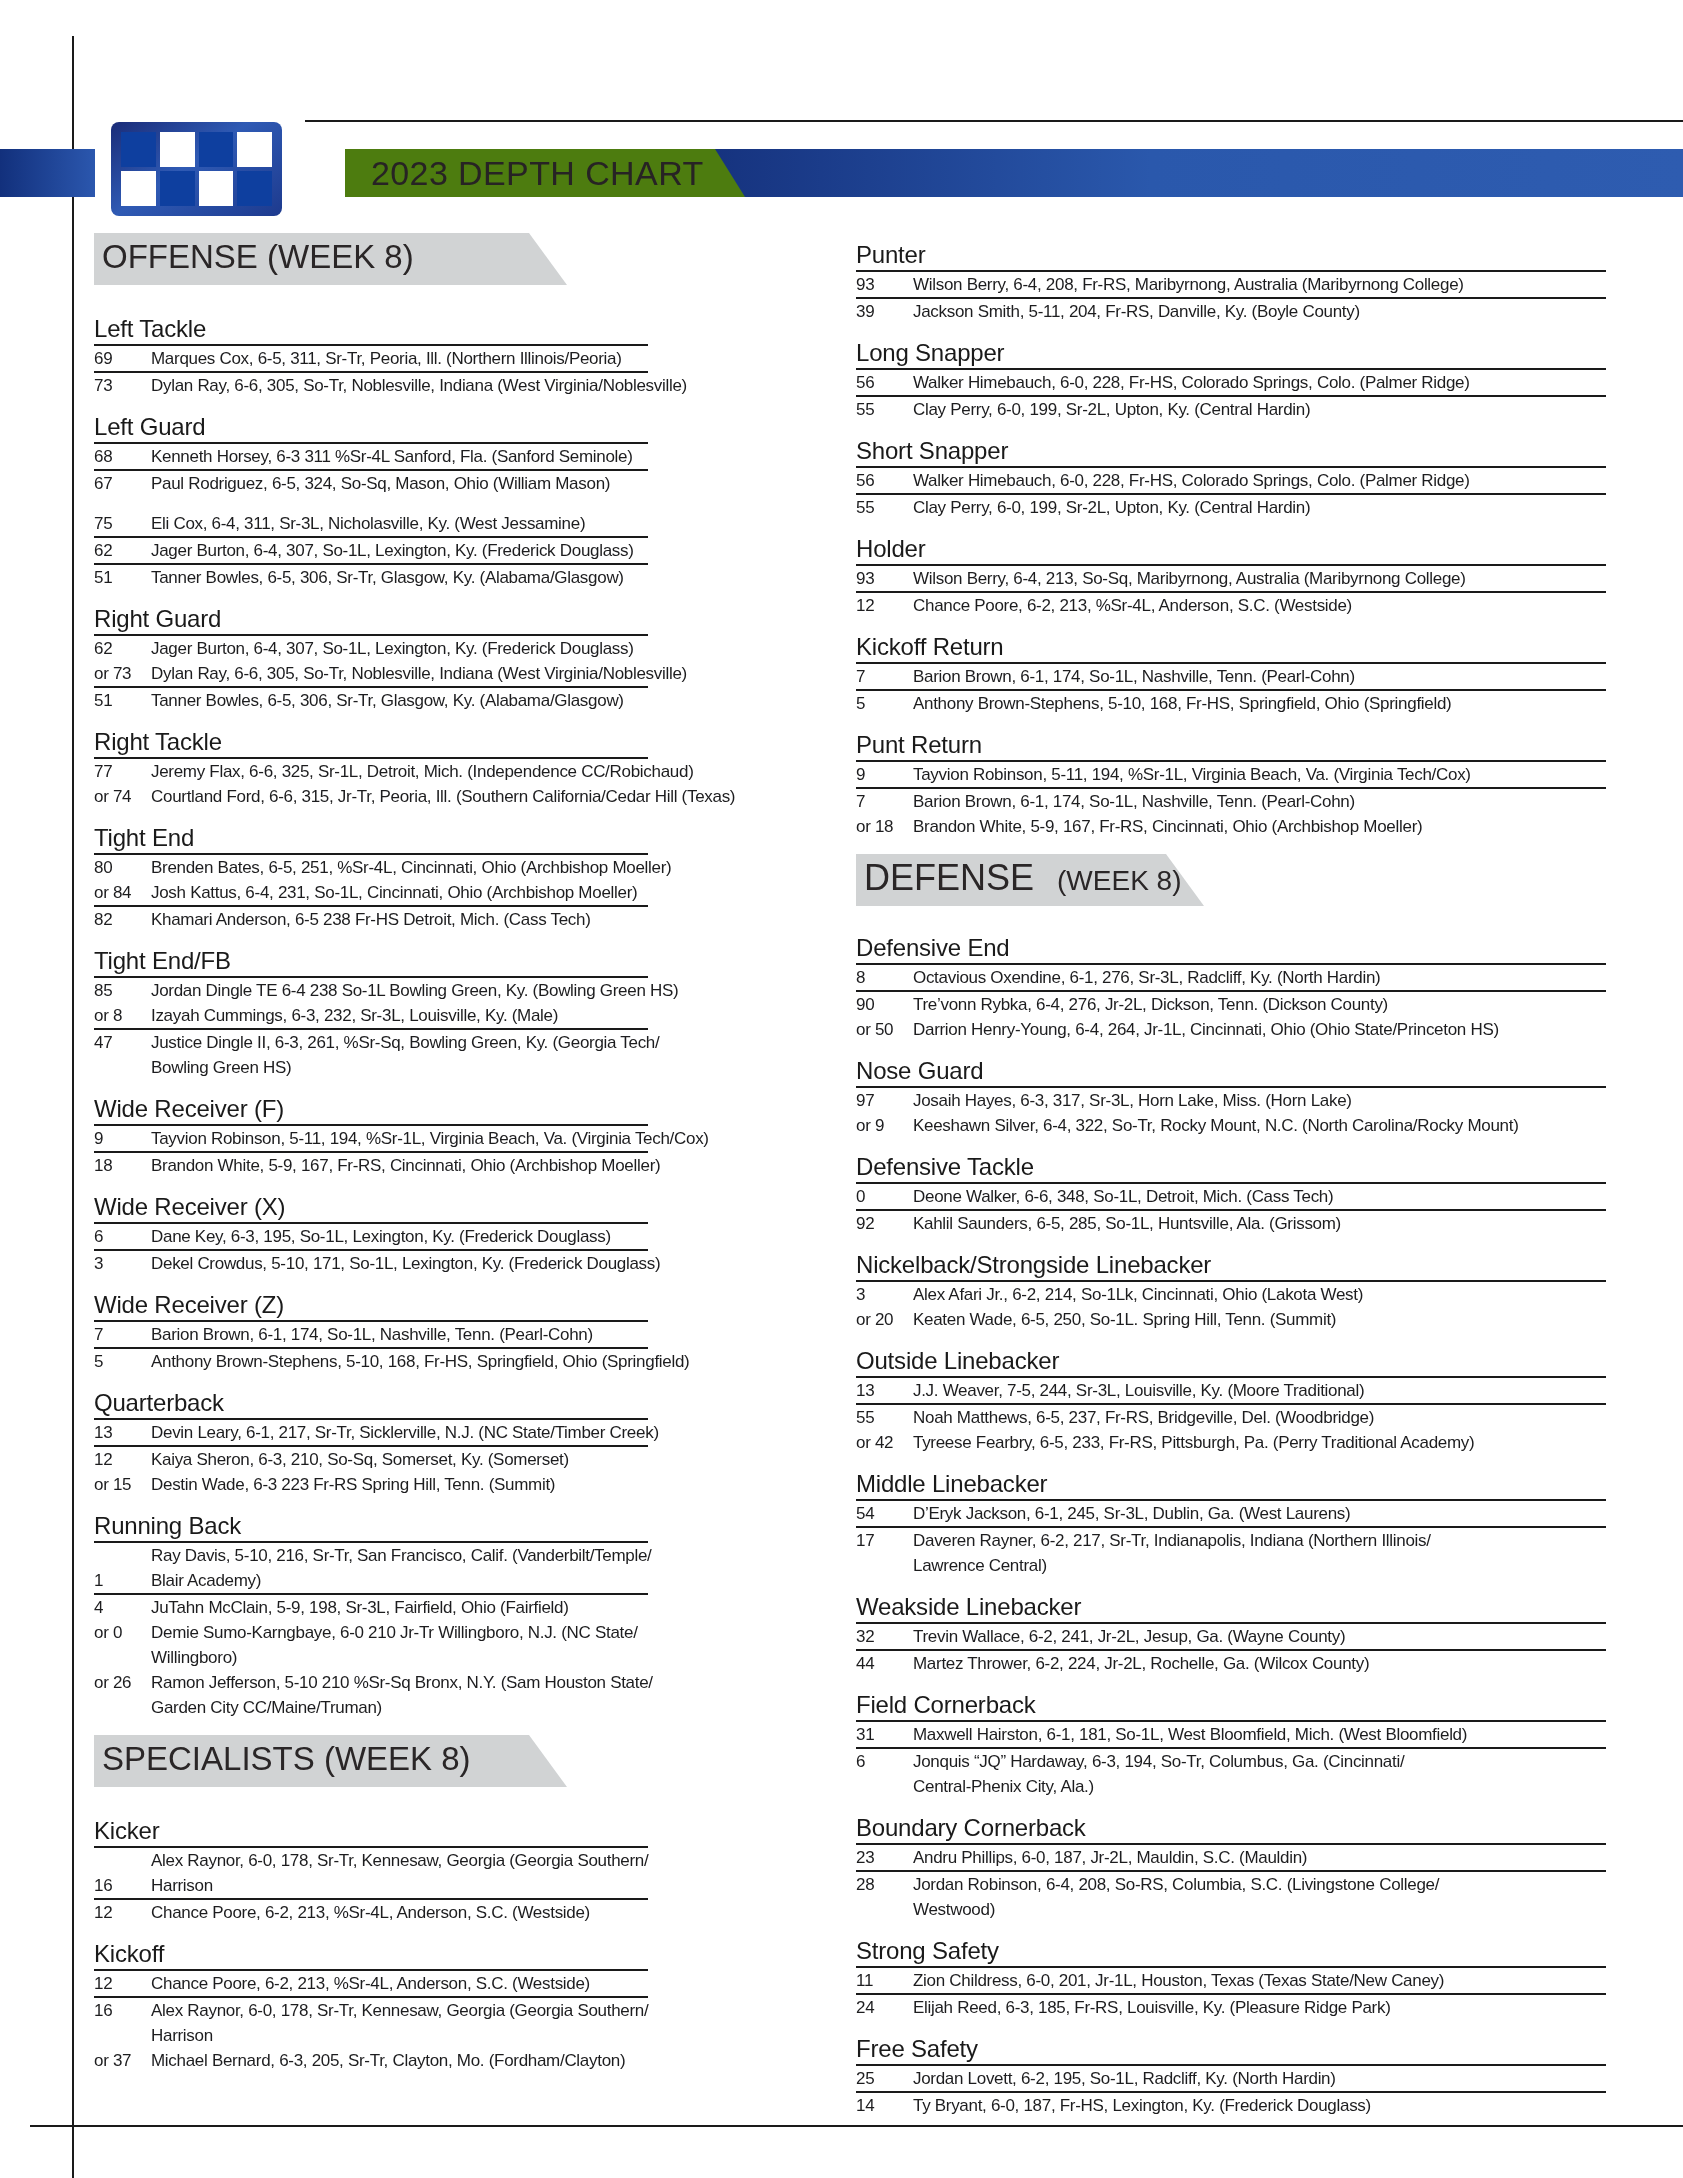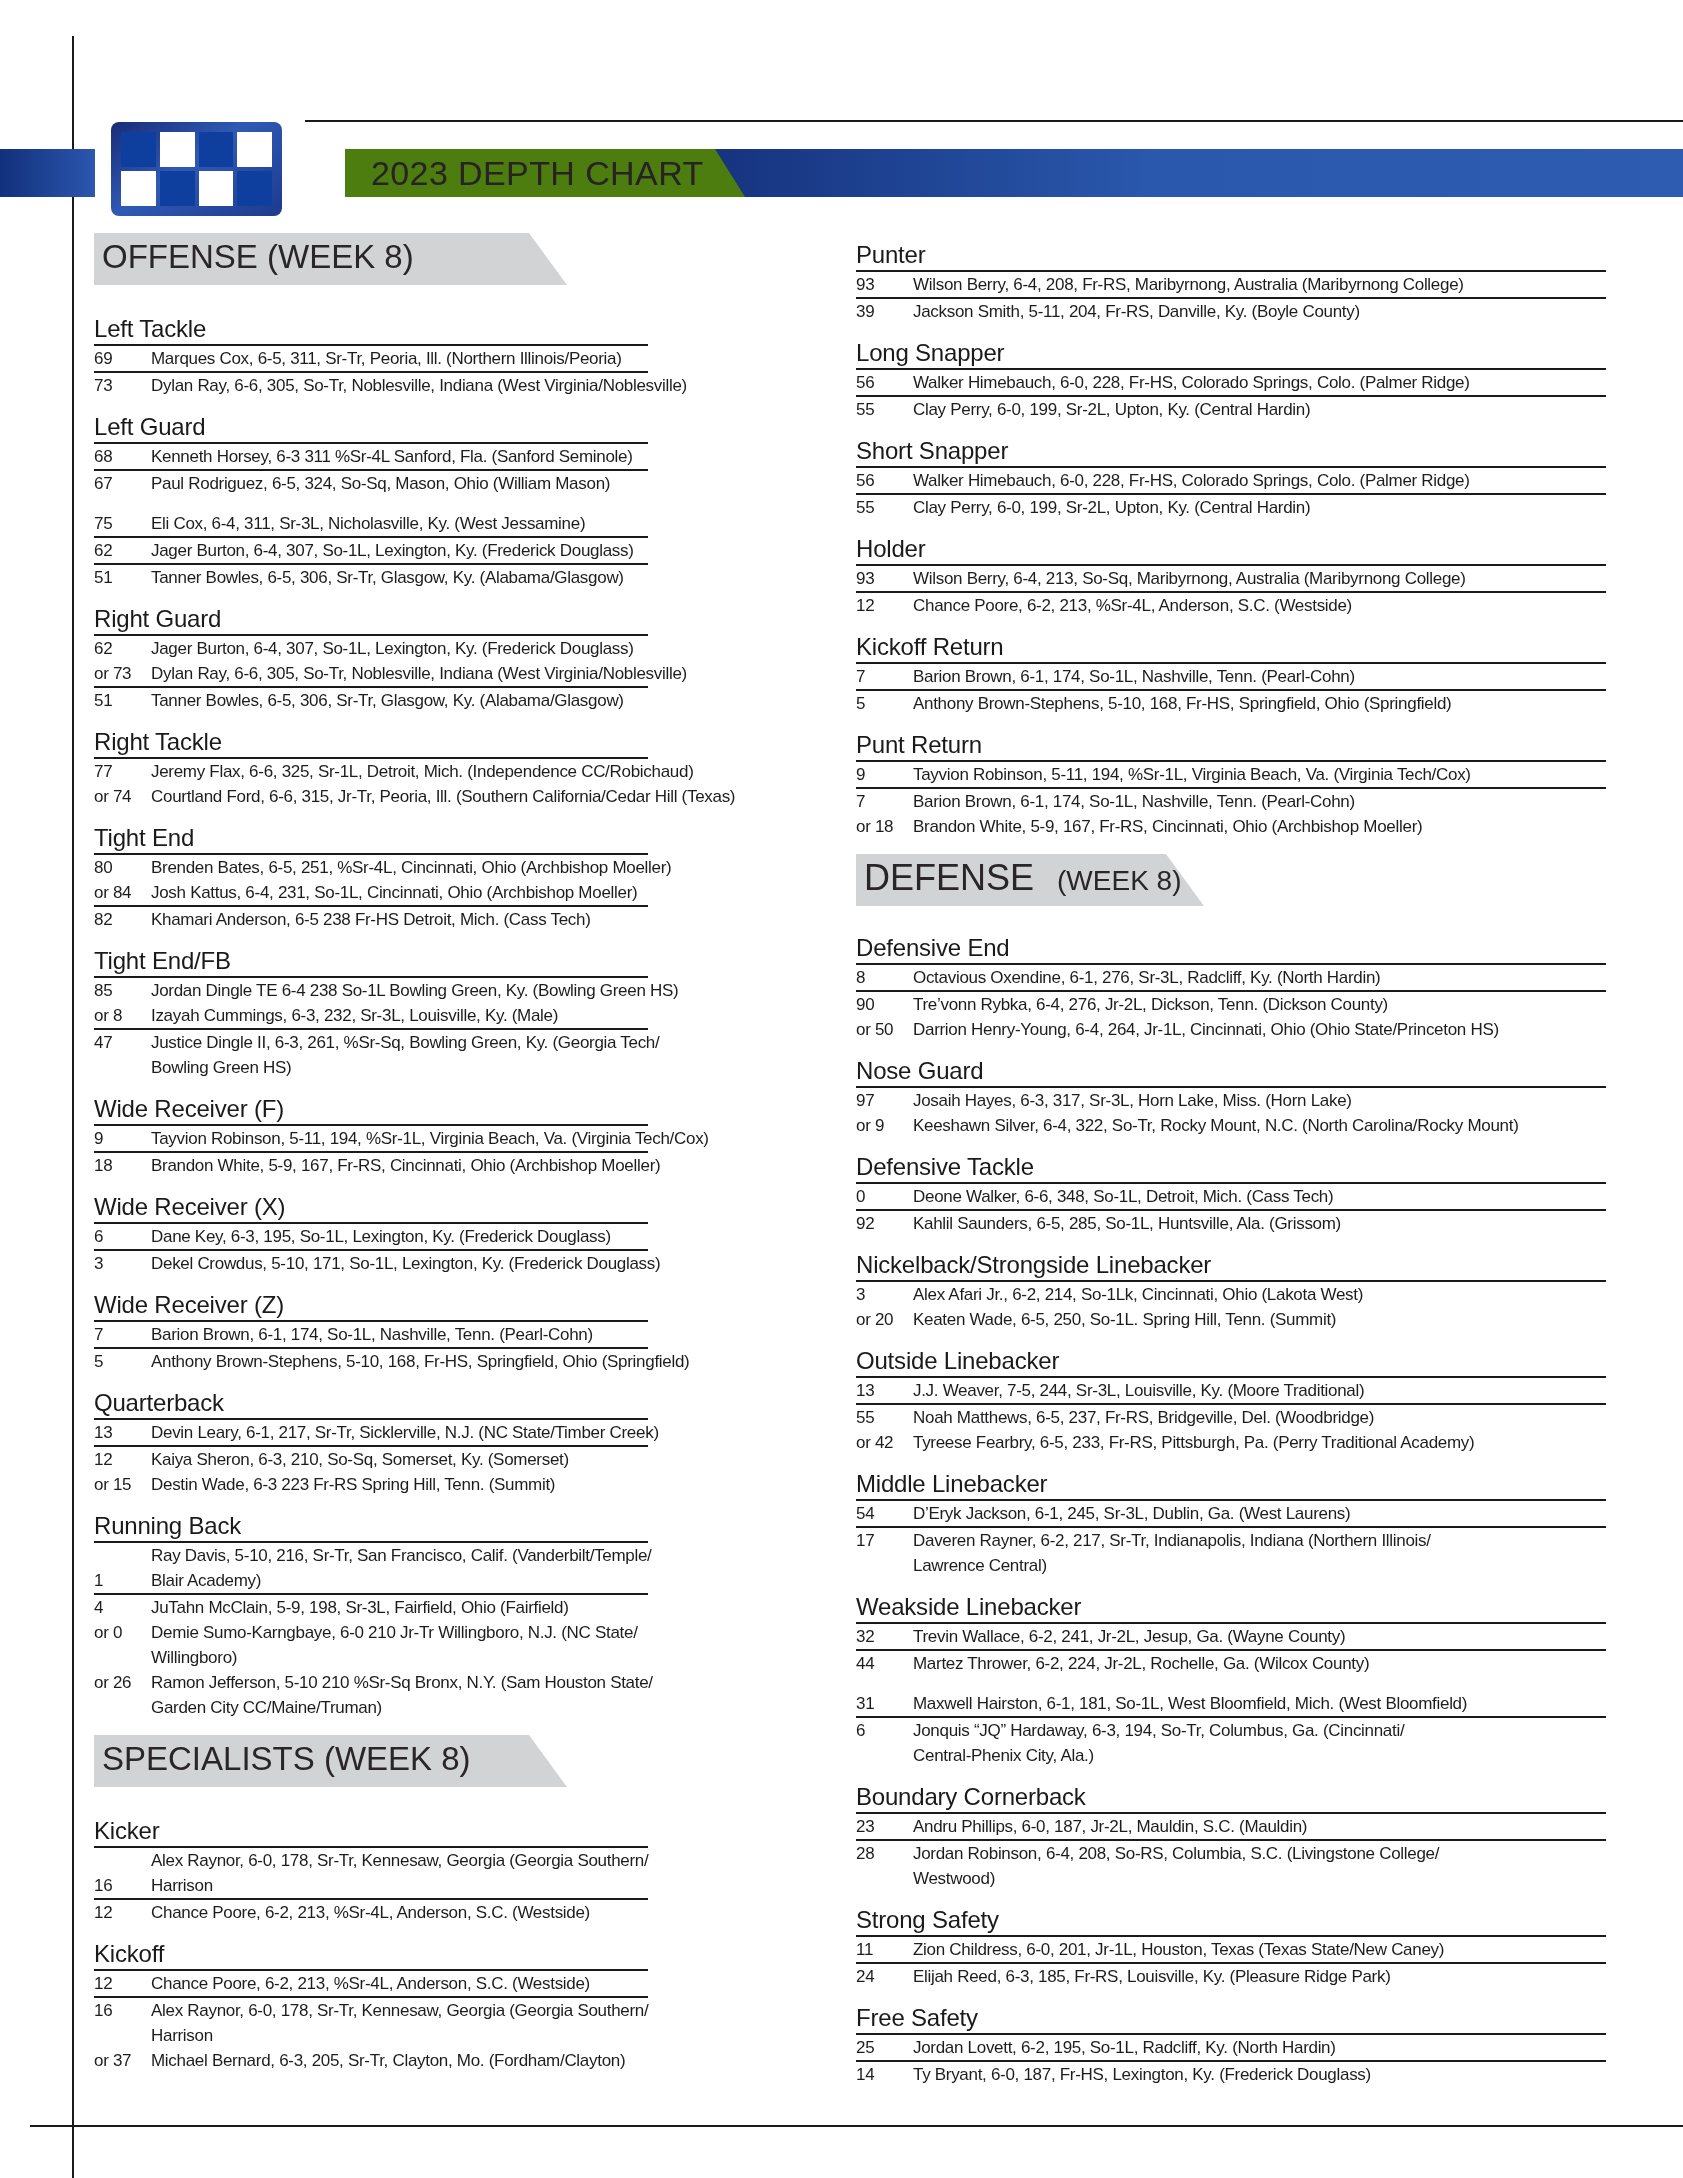--- a/index.html
+++ b/index.html
@@ -550,20 +550,21 @@
           </div>
         </div>
         <div class="row">
           <span class="num">44</span>
           <div class="txt">
             <div>Martez Thrower, 6-2, 224, Jr-2L, Rochelle, Ga. (Wilcox County)</div>
           </div>
         </div>
       </div>
       <div class="section">
+        <div class="pos-h">Field Cornerback</div>
         <div class="row u">
           <span class="num">31</span>
           <div class="txt">
             <div>Maxwell Hairston, 6-1, 181, So-1L, West Bloomfield, Mich. (West Bloomfield)</div>
           </div>
         </div>
         <div class="row">
           <span class="num">6</span>
           <div class="txt">
             <div>Jonquis “JQ” Hardaway, 6-3, 194, So-Tr, Columbus, Ga. (Cincinnati/</div>

